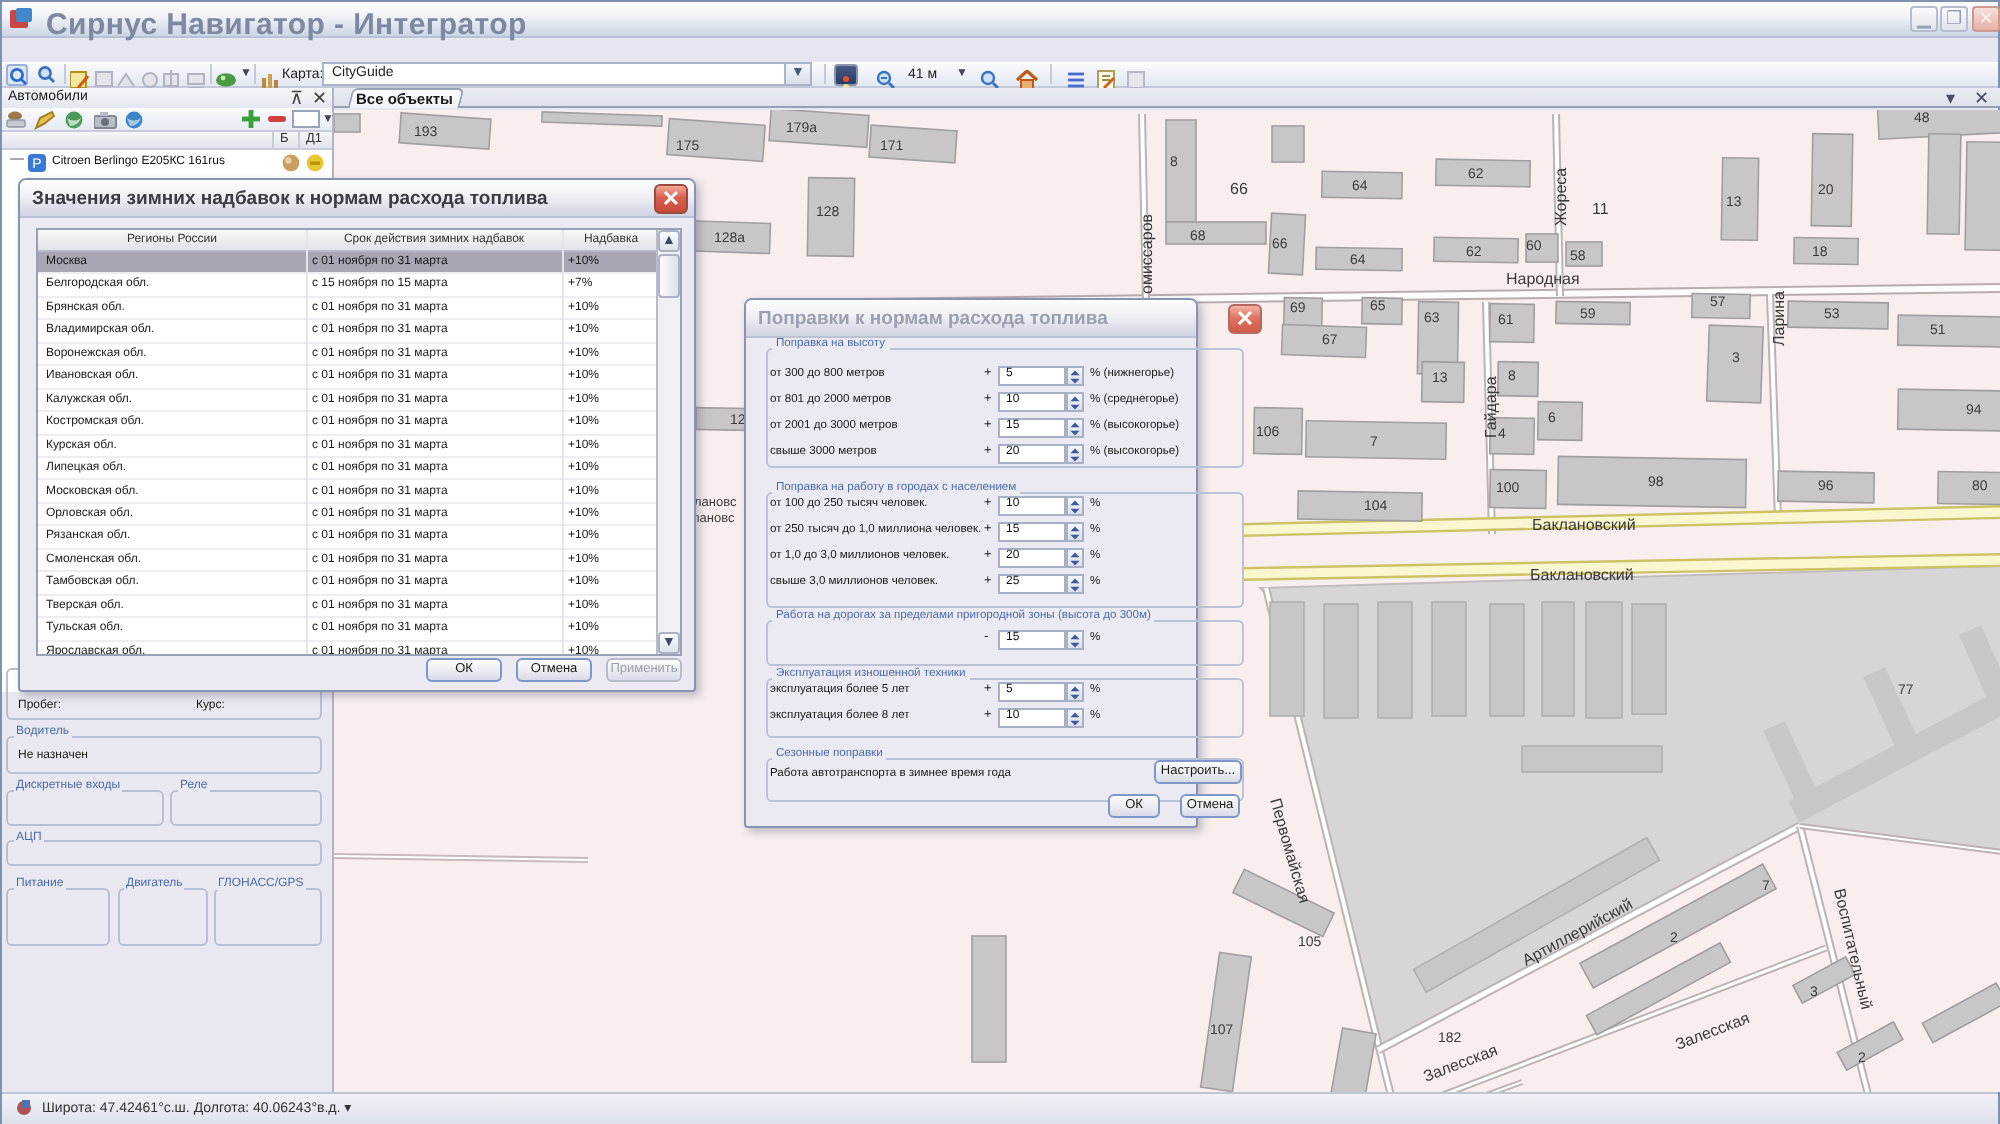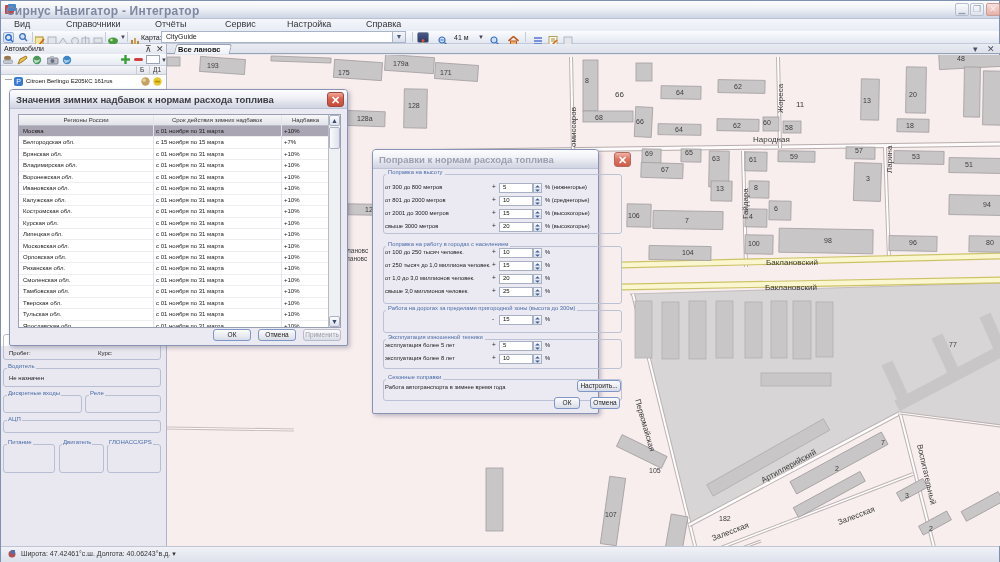--- a/index.html
+++ b/index.html
@@ -3,21 +3,21 @@
 <style>
 *{margin:0;padding:0;box-sizing:border-box;}
 html,body{width:1000px;height:562px;overflow:hidden;}
 body{font-family:"Liberation Sans",sans-serif;background:#ece9e2;position:relative;}
 #app{position:absolute;left:0;top:0;width:1000px;height:562px;border:1px solid #8090b0;background:#e4e7ef;}
 .abs{position:absolute;}
 
 #titlebar{position:absolute;left:0;top:0;width:998px;height:18px;
  background:linear-gradient(#fdfdfe 0%,#f2f4f8 40%,#dfe4ee 70%,#cdd5e4 100%);
  border-bottom:1px solid #b9c2d4;}
-#titlebar .txt{position:absolute;left:5px;top:3px;font-size:12px;font-weight:bold;color:#7e88a0;letter-spacing:0.2px;}
+#titlebar .txt{position:absolute;left:22px;top:3px;font-size:15px;font-weight:bold;color:#7e88a0;letter-spacing:0.2px;}
 #appicon{position:absolute;left:4px;top:3px;width:11px;height:11px;}
 .wbtn{position:absolute;top:2px;width:14px;height:13px;border:1px solid #b6bdcc;border-radius:2px;
  background:linear-gradient(#fbfbfc,#dfe3ec);color:#96a0b4;font-size:9px;line-height:11px;text-align:center;}
 
 #menubar{position:absolute;left:0;top:18px;width:998px;height:12px;background:linear-gradient(#f4f6fa,#e8ecf4);font-size:9px;color:#33353a;}
 #menubar span{position:absolute;top:0px;}
 
 #toolbar{position:absolute;left:0;top:30px;width:998px;height:13px;background:linear-gradient(#fbfcfe,#e2e7f1);border-bottom:1px solid #c2cad9;}
 .tsep{position:absolute;top:1px;width:1px;height:10px;background:#c4cbd8;}
 .ticon{position:absolute;top:1px;width:11px;height:11px;border-radius:2px;}
@@ -77,28 +77,20 @@
  <div id="titlebar">
   <svg id="appicon" viewBox="0 0 11 11">
         <rect x="0" y="1" width="9" height="9" rx="1" fill="#c44"></rect>
         <rect x="3" y="0" width="8" height="7" rx="1" fill="#48c"></rect>
       </svg>
   <div class="txt">Сирнус Навигатор - Интегратор</div>
   <div class="wbtn" style="left:954px;">▁</div>
   <div class="wbtn" style="left:969px;">❐</div>
   <div class="wbtn" style="left:985px;background:linear-gradient(#f6e0dc,#ecc2ba 60%,#e4b0a6);border-color:#cc9a90;color:#faf0ee;">✕</div>
  </div>
- <div id="menubar">
-  <span style="left:13px;">Вид</span>
-      <span style="left:65px;">Справочники</span>
-      <span style="left:154px;">Отчёты</span>
-      <span style="left:224px;">Сервис</span>
-      <span style="left:286px;">Настройка</span>
-      <span style="left:365px;">Справка</span>
- </div>
  <div id="toolbar">
   <div class="ticon" style="left:2px;border:1px solid #9ab0d8;background:#dce8f8;">
         <svg width="10" height="10" style="display:block;margin:0;">
           <circle cx="4.5" cy="4.5" r="2.8" fill="none" stroke="#2a6ad0" stroke-width="1.4"></circle>
           <line x1="6.6" y1="6.6" x2="9" y2="9" stroke="#2a6ad0" stroke-width="1.4"></line>
         </svg>
       </div>
   <div class="ticon" style="left:17px;">
         <svg width="10" height="10" style="display:block;">
           <circle cx="4.5" cy="4.5" r="2.8" fill="#cfe0f4" stroke="#3a70c0" stroke-width="1.3"></circle>
@@ -175,21 +167,21 @@
           <line x1="3" y1="3" x2="7" y2="3" stroke="#9a8a50"></line>
           <line x1="3" y1="5" x2="7" y2="5" stroke="#9a8a50"></line>
           <line x1="4" y1="9" x2="9" y2="4" stroke="#d06010" stroke-width="1.4"></line>
         </svg></div>
   <div class="ticon" style="left:562px;"><svg width="10" height="10">
           <rect x="1" y="1" width="8" height="8" fill="#e4e6ec" stroke="#b4b8c4"></rect>
         </svg></div>
  </div>
  <div id="tabstrip">
   <div id="tab1"></div>
-      <div id="tab1txt">Все лановс</div>
+      <div id="tab1txt">Все объекты</div>
   <div class="tsbtn" style="left:806px;">▾</div>
       <div class="tsbtn" style="left:820px;">✕</div>
  </div>
  <div id="leftpanel">
   <div id="lph">
         <span style="position:absolute;left:3px;top:1px;">Автомобили</span>
    <span style="position:absolute;left:144px;top:0px;font-size:9px;color:#444;">⊼</span>
    <span style="position:absolute;left:155px;top:0px;font-size:9px;color:#444;">✕</span>
       </div>
   <div id="lptools">

